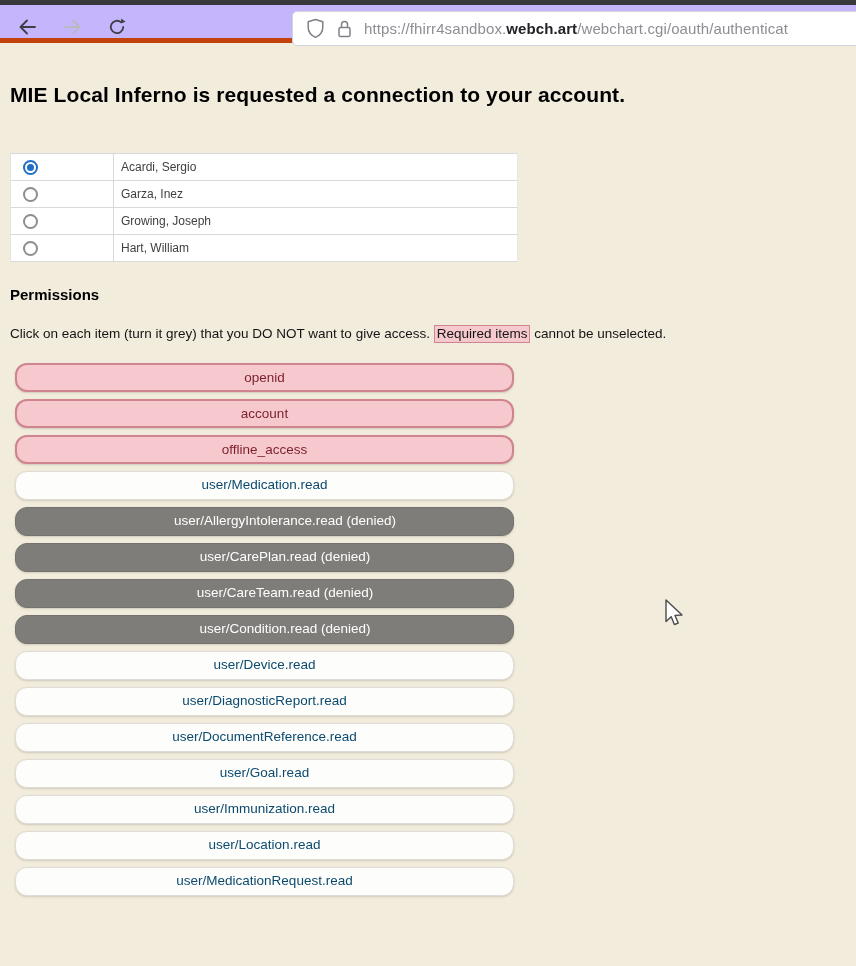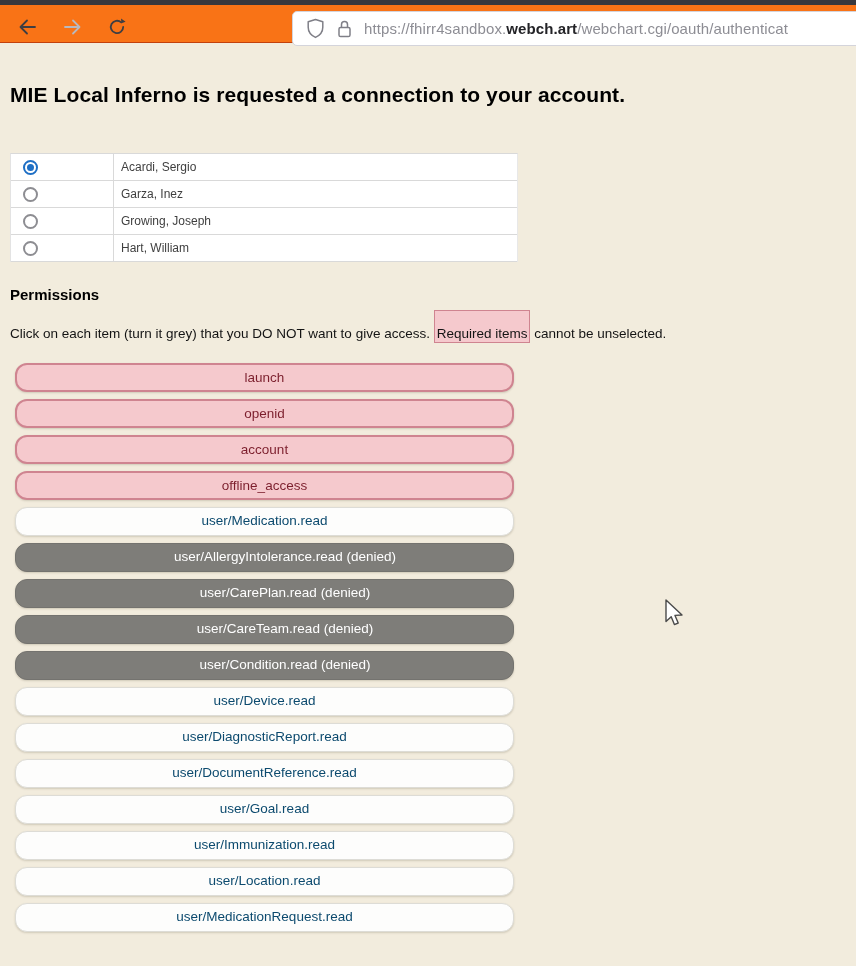--- a/index.html
+++ b/index.html
@@ -8,22 +8,22 @@
     font-family: "Liberation Sans", sans-serif;
     background: var(--page-bg, #f2ecdd);
     position: relative;
   }
 
   
   .top-strip { height: 5px; background: #38383d; }
   .toolbar {
     position: relative;
     height: 38px;
-    background: #f97316;
-    border-bottom: 1px solid #c2410c;
+    background: #c4b5fd;
+    border-bottom: 5px solid #c2410c;
   }
   .nav-btn {
     position: absolute; top: 8px;
     width: 30px; height: 30px;
     background: transparent; border: none;
     display: flex; align-items: center; justify-content: center;
     cursor: pointer;
   }
   .nav-back    { left: 12px; }
   .nav-forward { left: 58px; }
@@ -107,21 +107,21 @@
   }
   .instructions {
     margin-top: 22px;
     font-size: 13.5px;
     color: #141414;
     line-height: 18px;
   }
   .required-chip {
     background: var(--required-bg, #f5c9cd);
     border: 1px solid var(--required-border, #c7727e);
-    padding: 15px 2px 1px 2px;
+    padding: 0 2px 1px 2px;
   }
 
   .scope-list { margin-top: 20px; margin-left: 5px; width: 499px; }
   .scope-btn {
     width: 499px;
     height: 29px;
     margin-bottom: 7px;
     border-radius: 12px;
     font-size: 13.5px;
     line-height: 26px;
@@ -227,21 +227,20 @@
         </div>
         <div class="name-cell">Hart, William</div>
       </div>
     </div>
 
   <h2 class="perm-heading">Permissions</h2>
 
   <p class="instructions"><span>Click on each item (turn it grey) that you DO NOT want to give access. </span><span class="required-chip">Required items</span><span> cannot be unselected.</span></p>
 
   <div class="scope-list" id="scope-list">
-      <div class="scope-btn required">launch</div>
       <div class="scope-btn required">openid</div>
       <div class="scope-btn required">account</div>
       <div class="scope-btn required">offline_access</div>
       <div class="scope-btn allowed">user/Medication.read</div>
       <div class="scope-btn denied">user/AllergyIntolerance.read (denied)</div>
       <div class="scope-btn denied">user/CarePlan.read (denied)</div>
       <div class="scope-btn denied">user/CareTeam.read (denied)</div>
       <div class="scope-btn denied">user/Condition.read (denied)</div>
       <div class="scope-btn allowed">user/Device.read</div>
       <div class="scope-btn allowed">user/DiagnosticReport.read</div>

